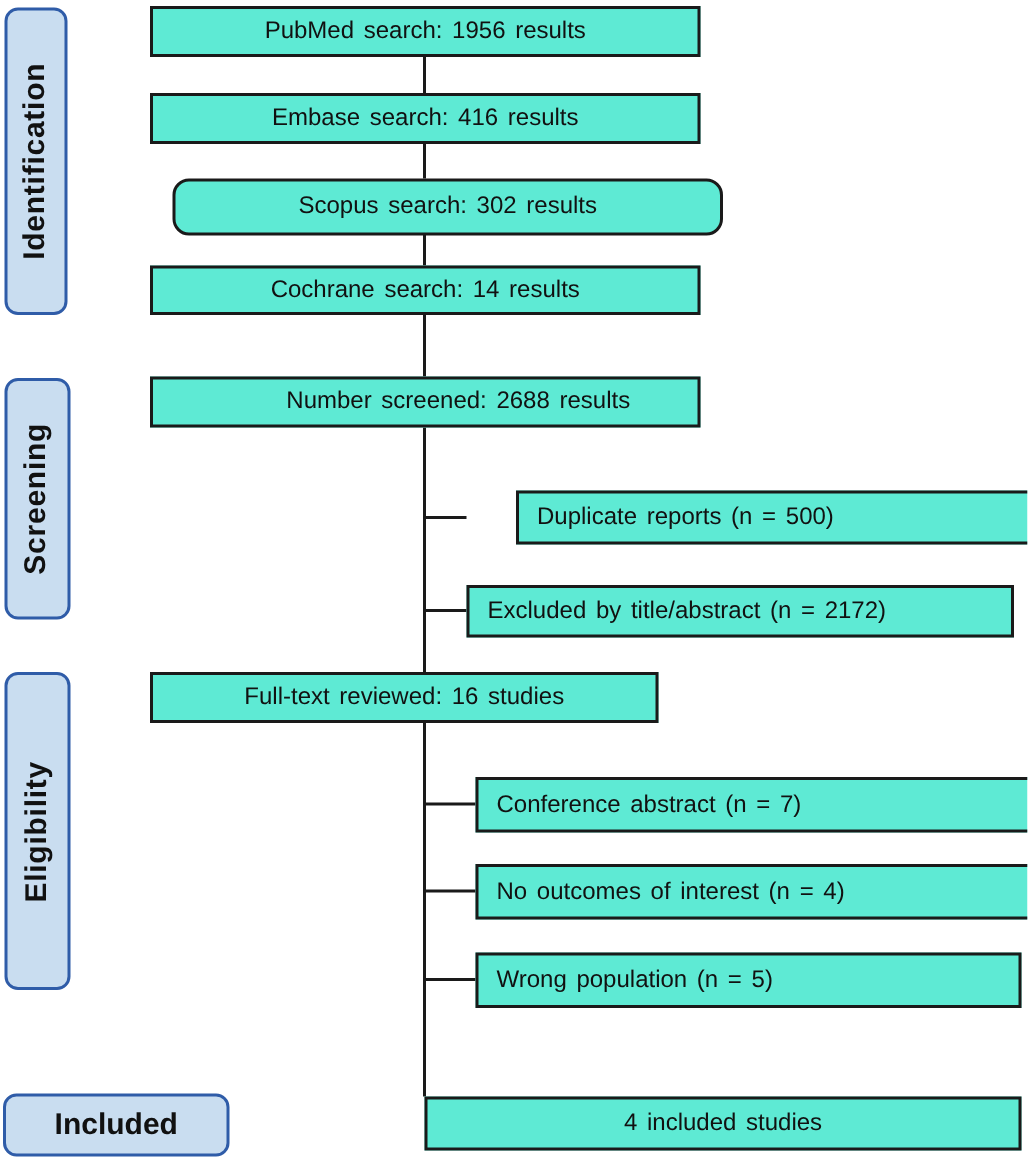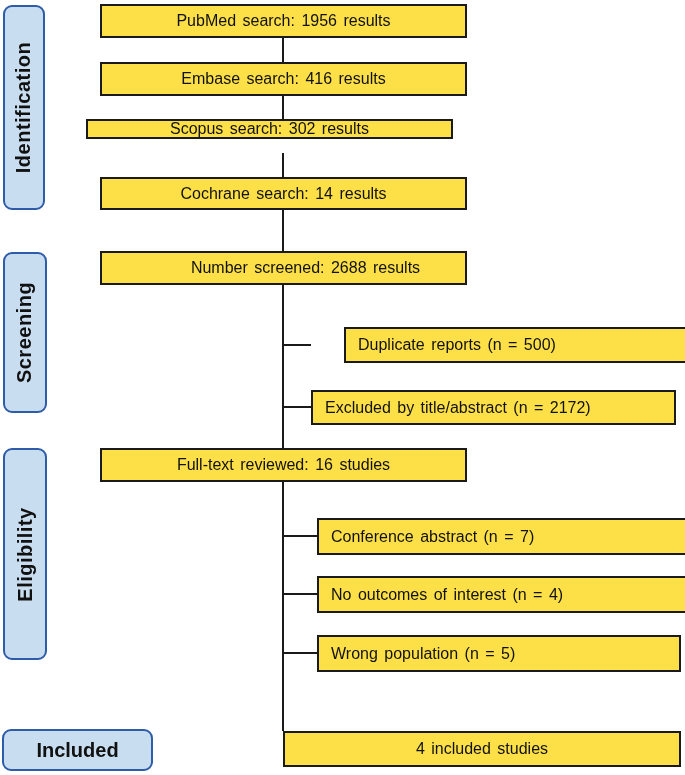--- a/index.html
+++ b/index.html
@@ -35,39 +35,39 @@
     letter-spacing: 0.5px;
   }
   .stage-identification { left: 3px;  top: 5px;   width: 42px;  height: 205px; }
   .stage-screening     { left: 3px;  top: 252px; width: 44px;  height: 161px; }
   .stage-eligibility   { left: 3px;  top: 448px; width: 44px;  height: 212px; }
   .stage-included      { left: 2px;  top: 729px; width: 151px; height: 42px; }
 
   
   .fbox {
     position: absolute;
-    background: #fde047;
+    background: #5eead4;
     border: 2px solid #1a1a1a;
     box-sizing: border-box;
     display: flex;
     align-items: center;
     font-size: 16px;
     color: #111111;
     word-spacing: 2px;
     white-space: nowrap;
   }
   .fbox.center { justify-content: center; }
   .fbox.left   { justify-content: flex-start; padding-left: 12px; }
 
   .box-pubmed    { left: 100px; top: 4px;   width: 367px; height: 34px; }
   .box-embase    { left: 100px; top: 62px;  width: 367px; height: 34px; }
-  .box-scopus    { left: 86px; top: 119px; width: 367px; height: 20px; }
+  .box-scopus    { left: 115px; top: 119px; width: 367px; height: 38px; border-radius: 11px; }
   .box-cochrane  { left: 100px; top: 177px; width: 367px; height: 33px; }
   .box-screened  { left: 100px; top: 251px; width: 367px; height: 34px; padding-left: 44px; }
-  .box-fulltext  { left: 100px; top: 448px; width: 367px; height: 34px; }
+  .box-fulltext  { left: 100px; top: 448px; width: 339px; height: 34px; }
   .box-included  { left: 283px; top: 731px; width: 398px; height: 36px; }
 
   .box-duplicate  { left: 311px; top: 327px; width: 365px; height: 36px; margin-left: 33px; }
   .box-titleabs   { left: 311px; top: 390px; width: 365px; height: 35px; }
   .box-conference { left: 317px; top: 518px; width: 404px; height: 37px; }
   .box-nooutcome  { left: 317px; top: 576px; width: 396px; height: 37px; }
   .box-wrongpop   { left: 317px; top: 635px; width: 364px; height: 37px; }
 
   
   .line {

